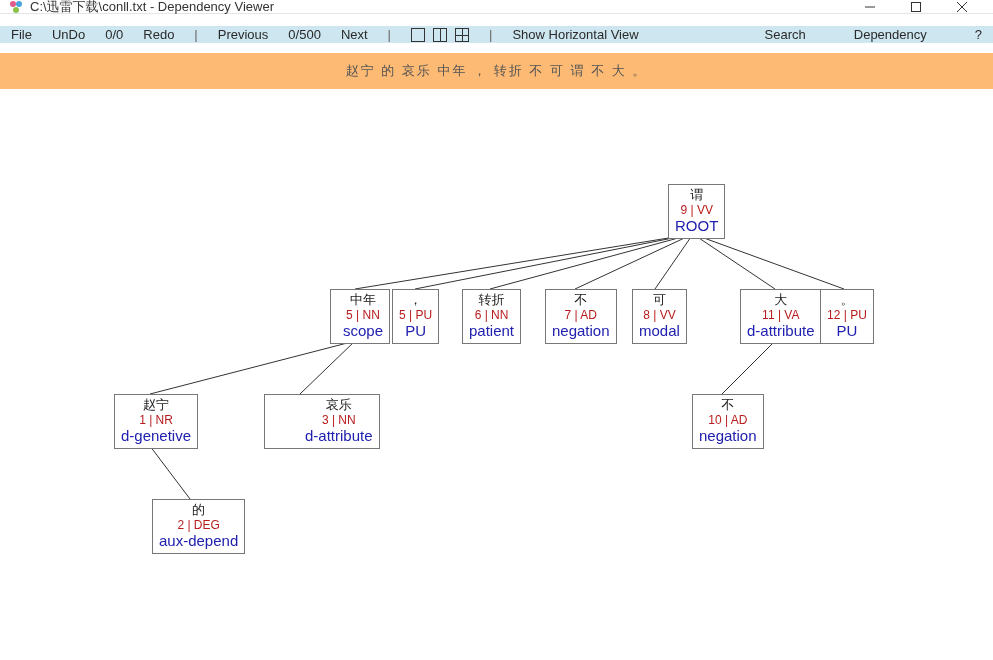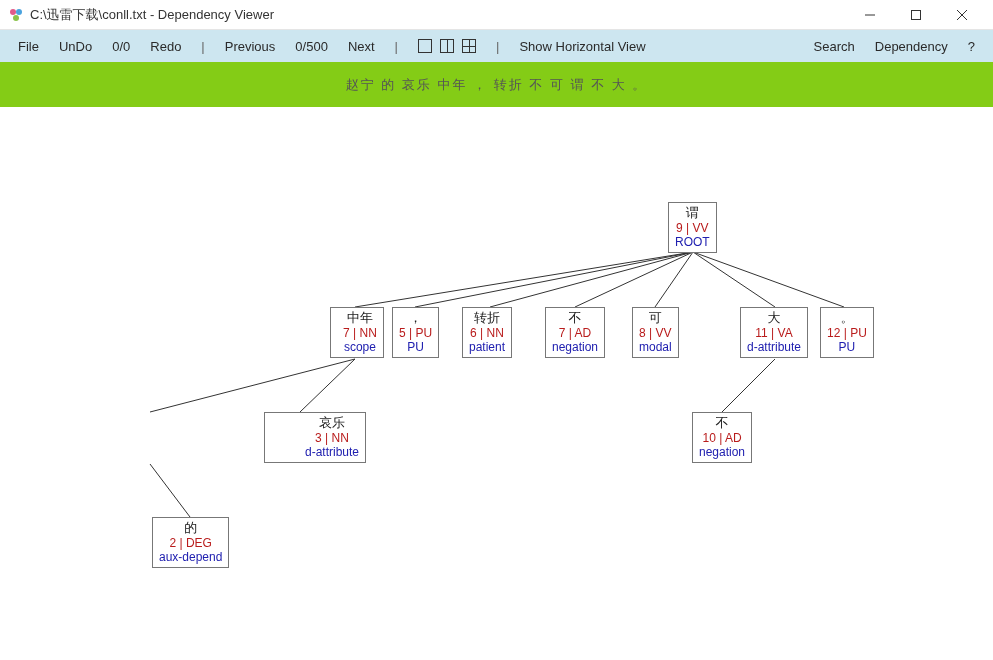--- a/index.html
+++ b/index.html
@@ -7,21 +7,21 @@
     margin: 0;
     font-family: "Microsoft YaHei", "Segoe UI", sans-serif;
     font-size: 13px;
     background: #fff;
     width: 993px;
     height: 660px;
     overflow: hidden;
     position: relative;
   }
   .titlebar {
-    height: 30px;
+    height: 14px;
     display: flex;
     align-items: center;
     padding: 0 8px;
     border-bottom: 1px solid #e5e5e5;
     background: #fff;
   }
   .titlebar .icon {
     width: 16px; height: 16px;
     margin-right: 6px;
     display: inline-flex;
@@ -35,44 +35,46 @@
     gap: 0;
   }
   .win-btn {
     width: 46px; height: 30px;
     display: flex;
     align-items: center;
     justify-content: center;
     color: #333;
   }
   .toolbar {
-    height: 32px;
+    height: 17px;
     background: #cde6f0;
     display: flex;
     align-items: center;
-    padding: 0 8px;
+    padding: 0 1px;
     gap: 0;
     color: #2a2a2a;
+    margin-top: 12px;
   }
   .toolbar .sep { color: #666; padding: 0 10px; }
   .toolbar .item { padding: 0 10px; cursor: pointer; }
-  .toolbar .right { margin-left: auto; display: flex; align-items: flex-start; }
+  .toolbar .right { margin-left: auto; display: flex; align-items: flex-start; gap: 28px; }
   .view-icons { display: flex; gap: 8px; align-items: center; padding: 0 10px; }
   .view-icon { width: 14px; height: 14px; border: 1px solid #333; position: relative; }
   .view-icon.split::after { content:""; position:absolute; left:50%; top:0; bottom:0; border-left:1px solid #333; }
   .view-icon.cross::before { content:""; position:absolute; left:50%; top:0; bottom:0; border-left:1px solid #333; }
   .view-icon.cross::after { content:""; position:absolute; top:50%; left:0; right:0; border-top:1px solid #333; }
   .sentence-bar {
-    height: 45px;
-    background: #84cc16;
+    height: 36px;
+    background: #fdba74;
     display: flex;
     align-items: center;
     justify-content: center;
     color: #555;
     letter-spacing: 2px;
+    margin-top: 10px;
   }
   .canvas {
     position: relative;
     width: 993px;
     height: 562px; 
     background: #fff;
   }
   .watermark {
     position: absolute;
     right: 20px;
@@ -88,21 +90,21 @@
     position: absolute;
     border: 1px solid #777;
     background: #fff;
     text-align: center;
     padding: 2px 6px 3px;
     line-height: 1.2;
     white-space: nowrap;
   }
   .node .w { color: #222; font-size: 13px; }
   .node .pos { color: #b91c1c; font-size: 12px; }
-  .node .rel { color: #2020b0; font-size: 12px; }
+  .node .rel { color: #2020b0; font-size: 15px; }
 </style>
 </head>
 <body>
 
 <div class="titlebar">
   <span class="icon">
     <svg width="16" height="16" viewBox="0 0 16 16">
       <circle cx="5" cy="5" r="3" fill="#e05a8a"></circle>
       <circle cx="11" cy="5" r="3" fill="#4aa3df"></circle>
       <circle cx="8" cy="11" r="3" fill="#8bc34a"></circle>
@@ -181,21 +183,21 @@
   </svg>
 
   <div class="node" style="left:668px; top:95px;">
     <div class="w">谓</div>
     <div class="pos">9 | VV</div>
     <div class="rel">ROOT</div>
   </div>
 
   <div class="node" style="left:330px; top:200px;padding-left:12px;">
     <div class="w">中年</div>
-    <div class="pos">7 | NN</div>
+    <div class="pos">5 | NN</div>
     <div class="rel">scope</div>
   </div>
   <div class="node" style="left:392px; top:200px;">
     <div class="w">，</div>
     <div class="pos">5 | PU</div>
     <div class="rel">PU</div>
   </div>
   <div class="node" style="left:462px; top:200px;">
     <div class="w">转折</div>
     <div class="pos">6 | NN</div>
@@ -215,20 +217,25 @@
     <div class="w">大</div>
     <div class="pos">11 | VA</div>
     <div class="rel">d-attribute</div>
   </div>
   <div class="node" style="left:820px; top:200px;">
     <div class="w">。</div>
     <div class="pos">12 | PU</div>
     <div class="rel">PU</div>
   </div>
 
+  <div class="node" style="left:114px; top:305px;">
+    <div class="w">赵宁</div>
+    <div class="pos">1 | NR</div>
+    <div class="rel">d-genetive</div>
+  </div>
   <div class="node" style="left:264px; top:305px;padding-left:40px;">
     <div class="w">哀乐</div>
     <div class="pos">3 | NN</div>
     <div class="rel">d-attribute</div>
   </div>
   <div class="node" style="left:692px; top:305px;">
     <div class="w">不</div>
     <div class="pos">10 | AD</div>
     <div class="rel">negation</div>
   </div>

